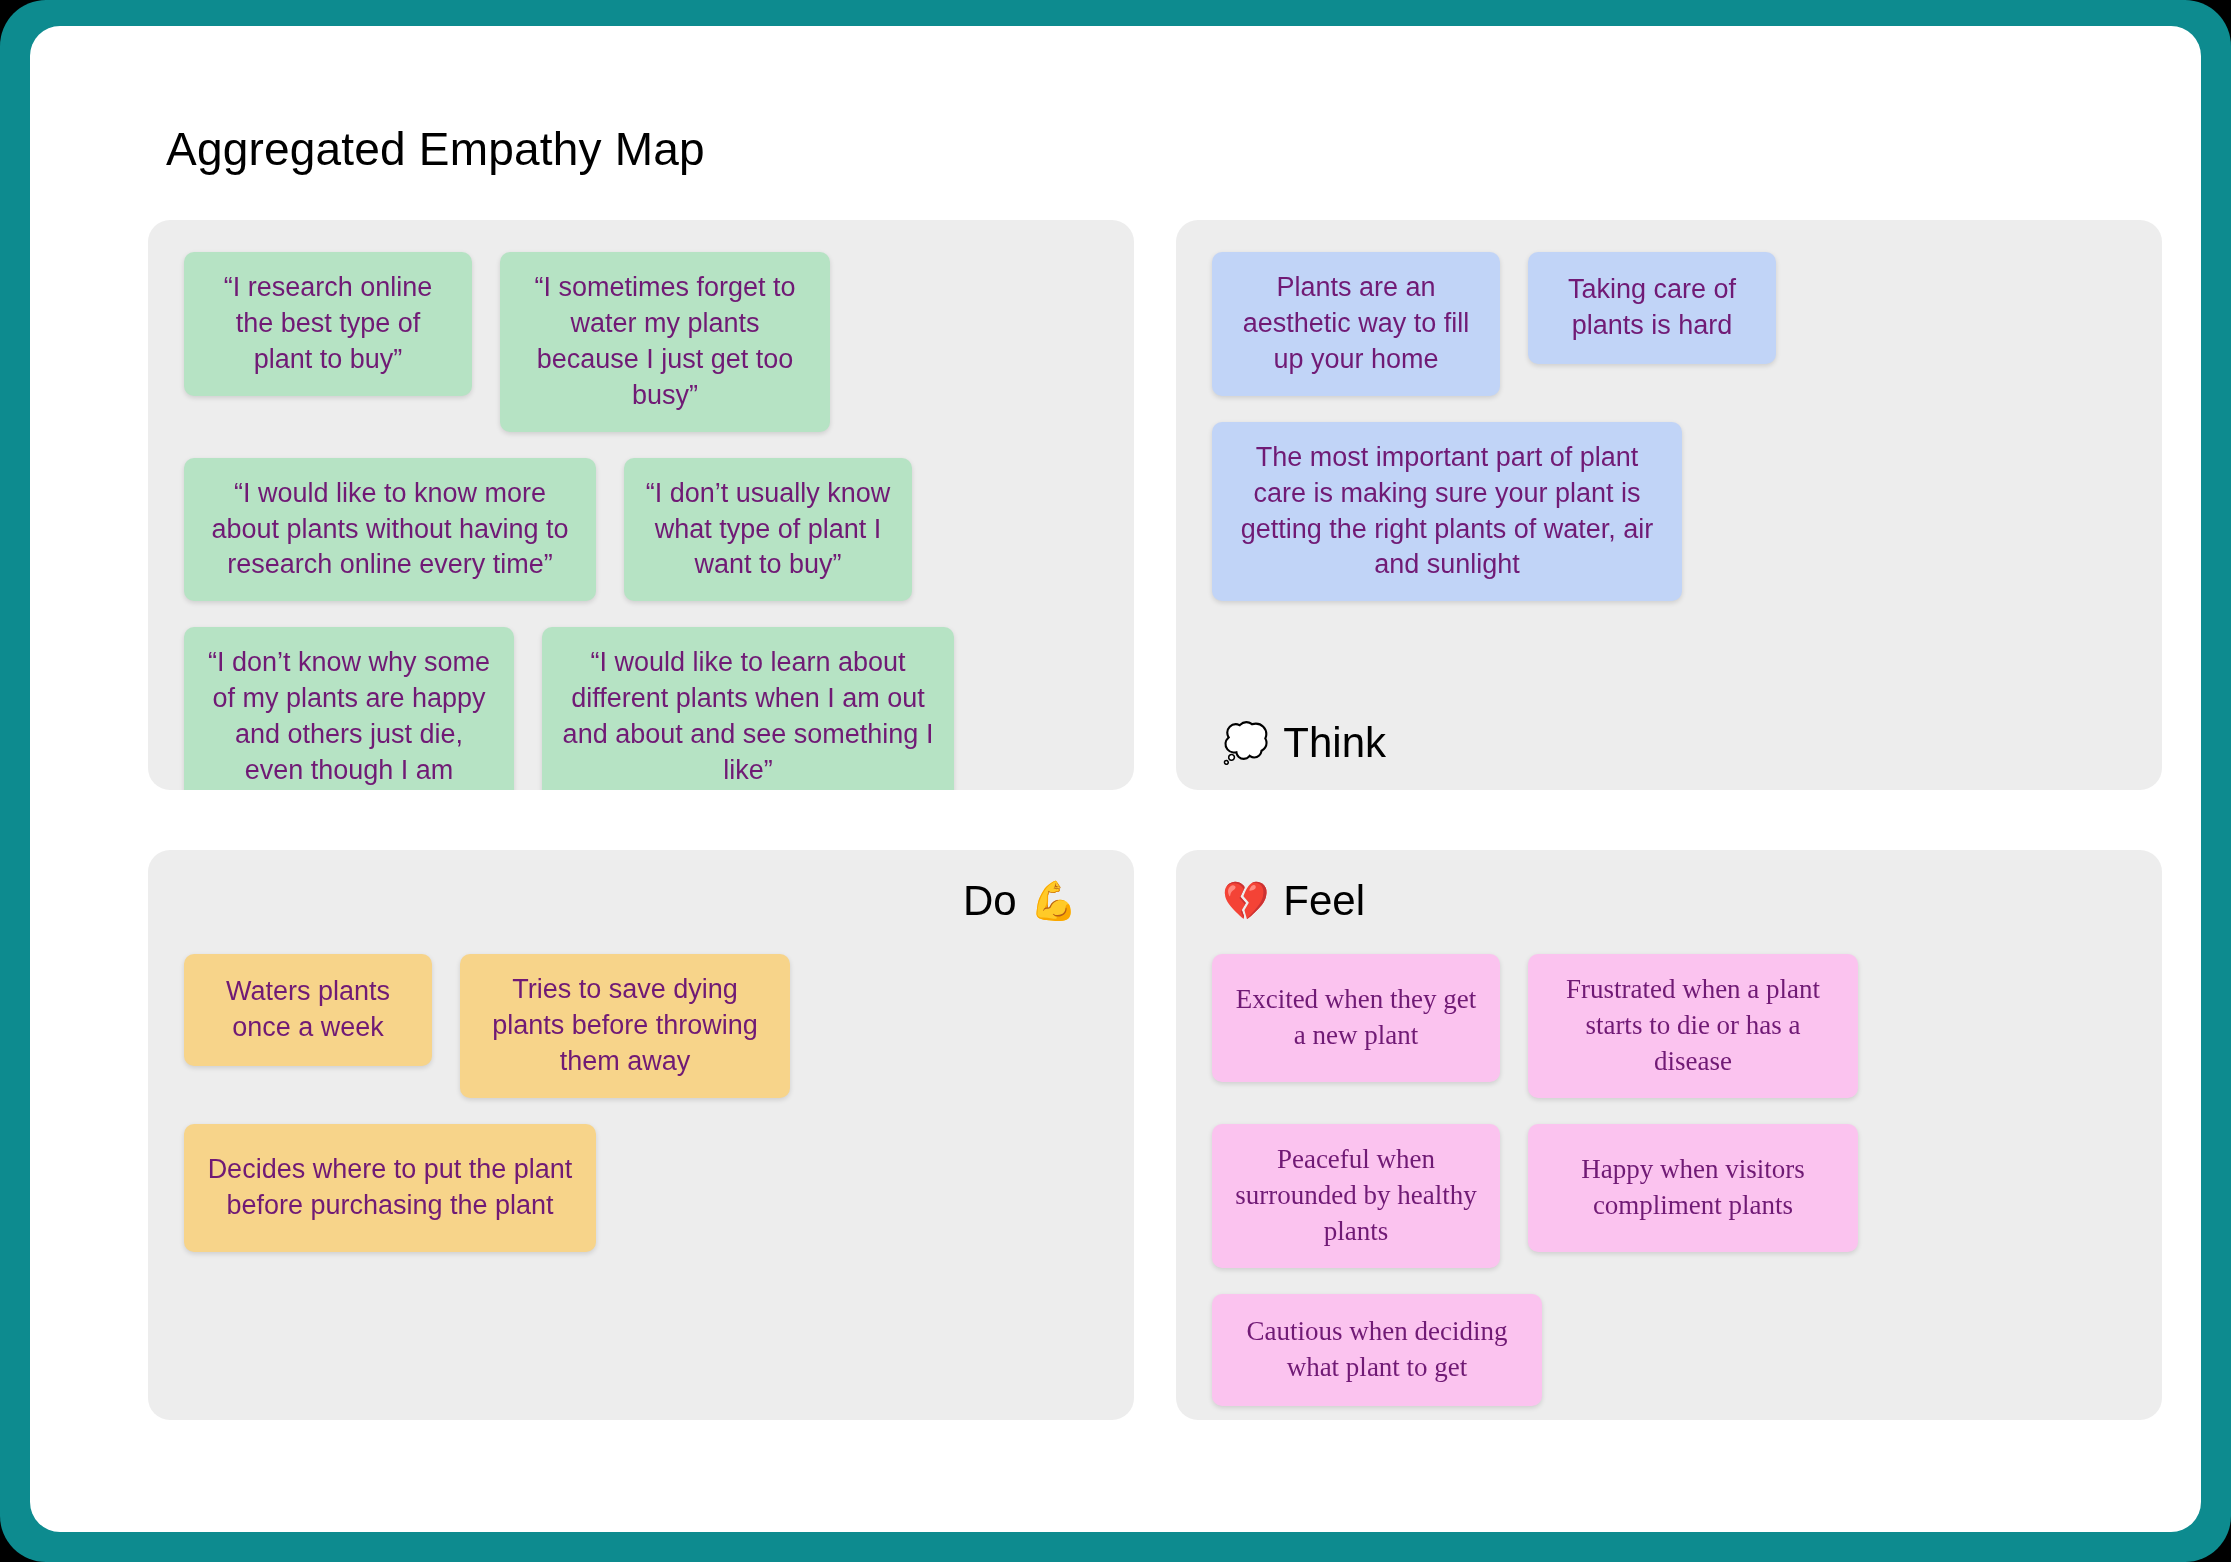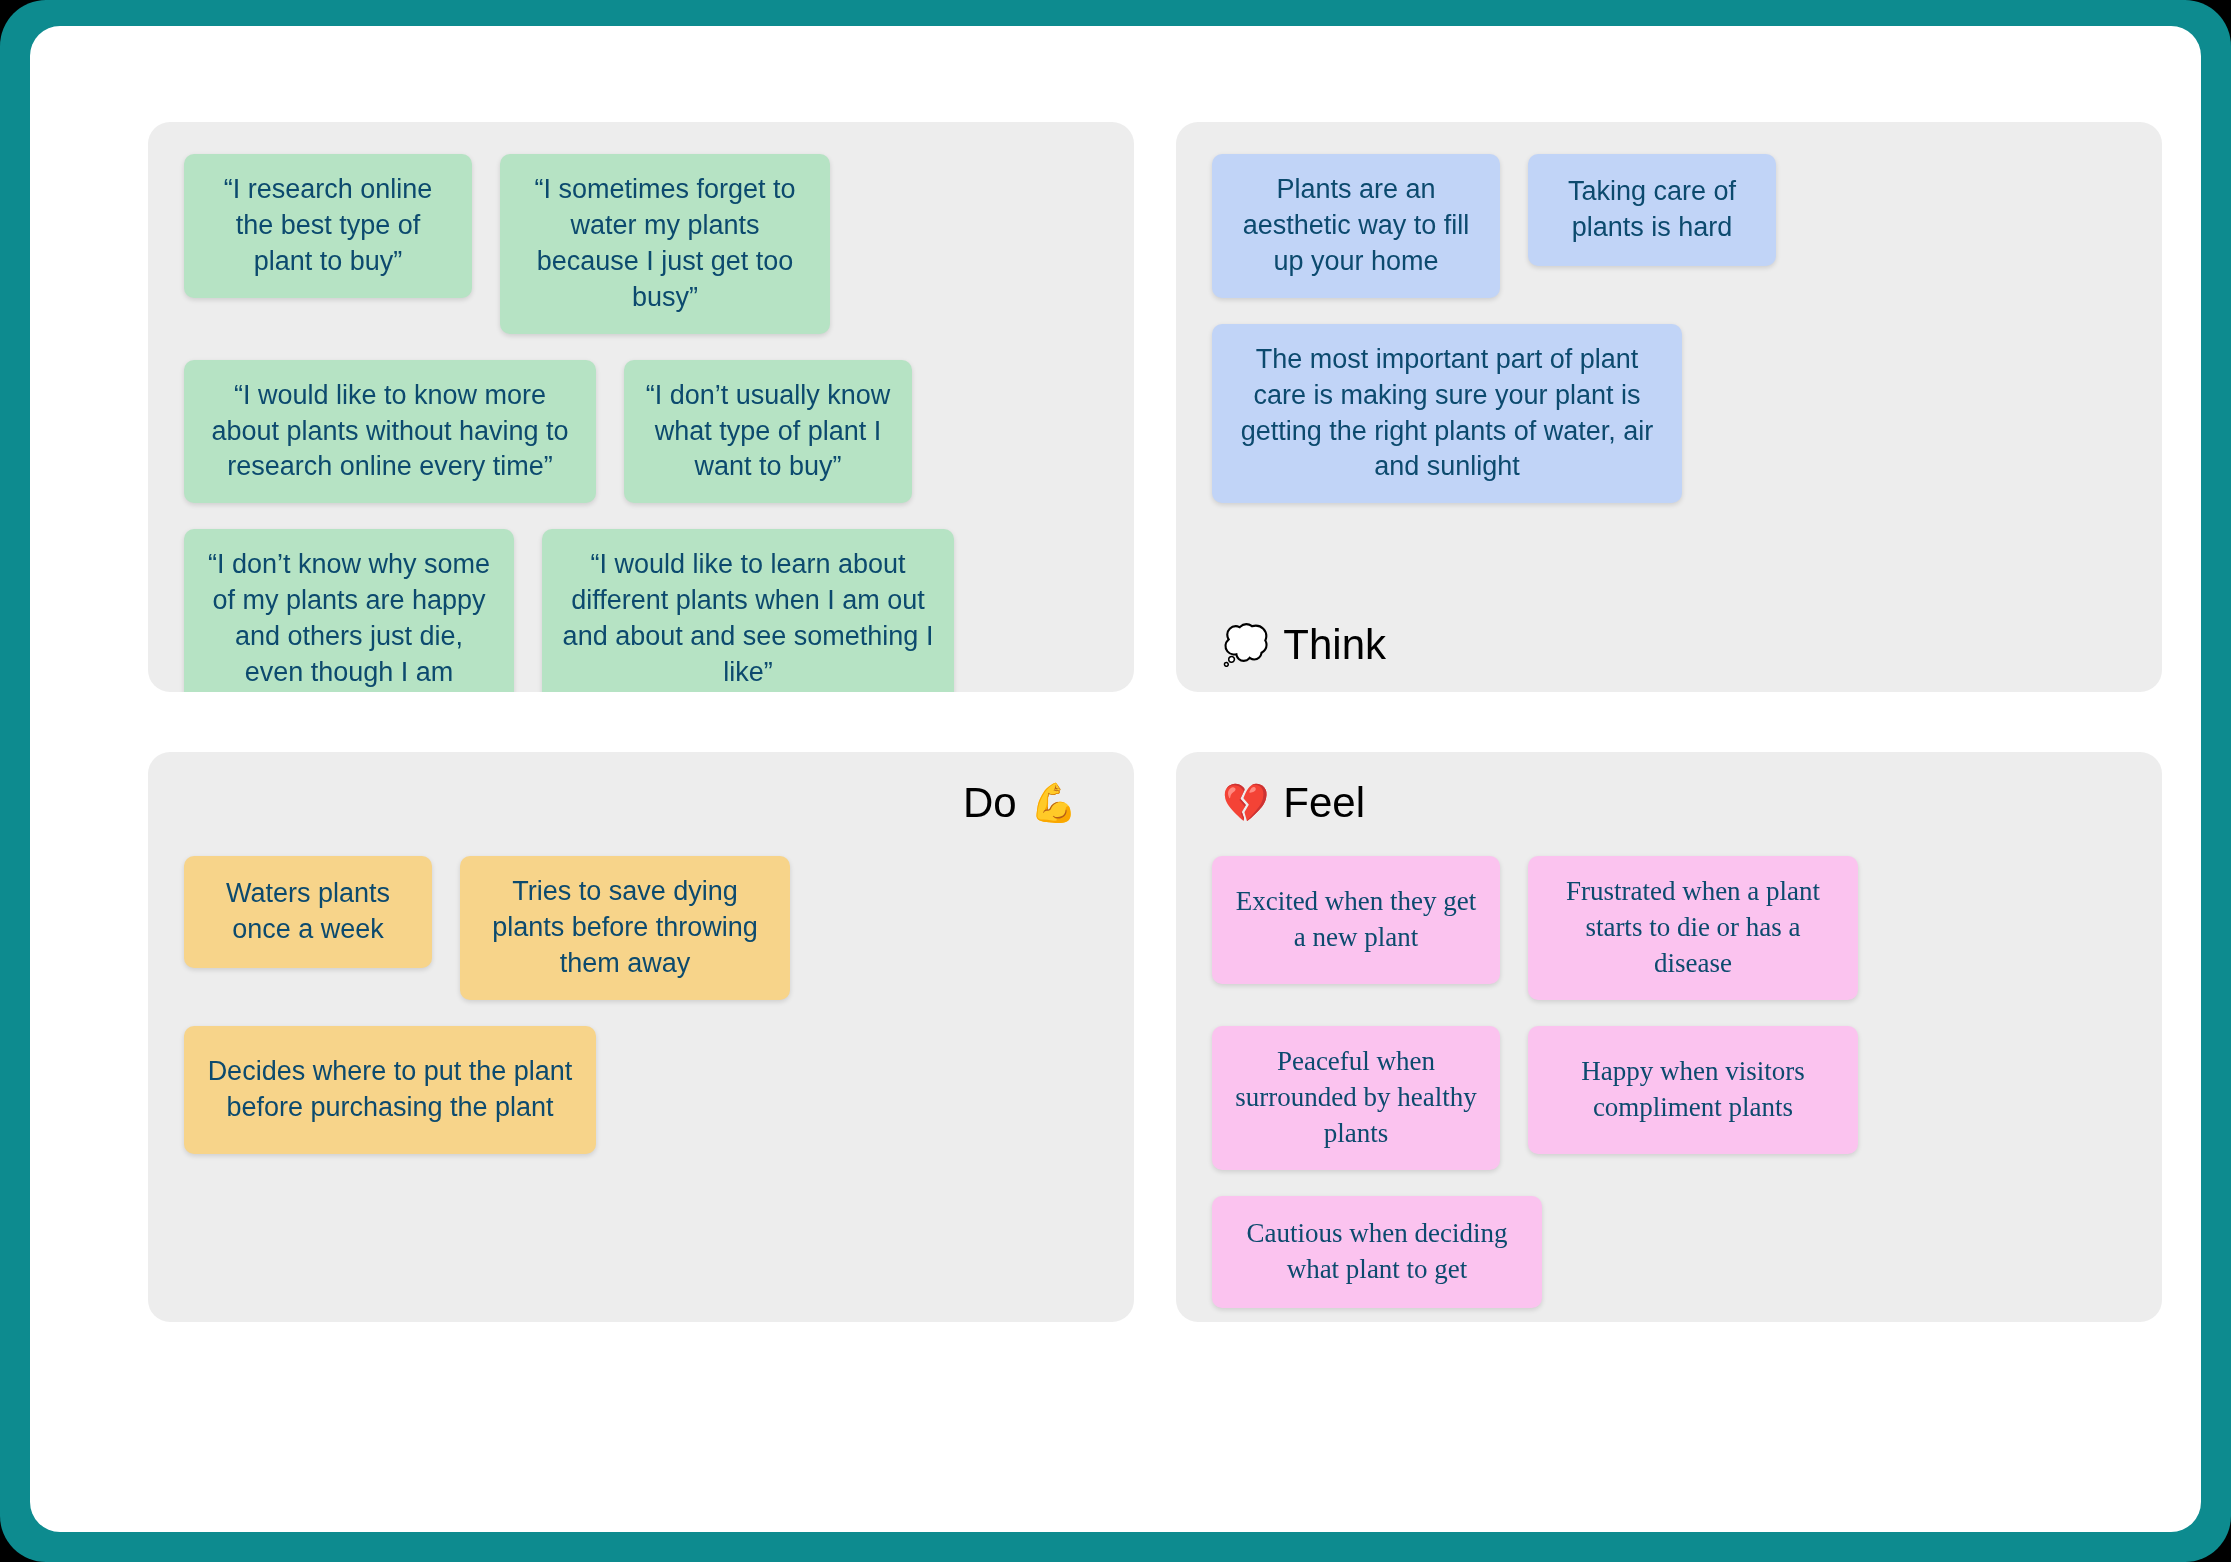--- a/index.html
+++ b/index.html
@@ -71,21 +71,21 @@
     align-items:flex-start;
     gap:26px 28px;
     padding:4px 6px 0 6px;
   }
   .note{
     border-radius:10px;
     box-sizing:border-box;
     padding:18px 20px;
     font-size:27px;
     line-height:1.33;
-    color:#0c4a6e;
+    color:#701a75;
     text-align:center;
     display:flex;
     align-items:center;
     justify-content:center;
     box-shadow:0 2px 5px rgba(0,0,0,0.13);
   }
   .note.green{background:#b6e3c4;}
   .note.blue{background:#c1d4f7;}
   .note.orange{background:#f7d48a;}
   .note.pink{background:#fbc3ef;font-family:Liberation Serif, serif;}
@@ -98,20 +98,21 @@
   .h-lg{min-height:128px;}
   .h-xl{min-height:166px;}
   .spacer{flex:1 1 auto;}
 </style>
 </head>
 <body>
 
 <div class="frame">
   <div class="page">
 
+    <h1 class="page-title">Aggregated Empathy Map</h1>
 
     <div class="grid">
 
       <div class="quadrant label-bottom-right">
         <div class="notes">
           <div class="note green w-md h-lg">“I research online the best type of plant to buy”</div>
           <div class="note green w-lg h-lg">“I sometimes forget to water my plants because I just get too busy”</div>
           <div class="note green w-xl h-lg">“I would like to know more about plants without having to research online every time”</div>
           <div class="note green w-md h-lg">“I don’t usually know what type of plant I want to buy”</div>
           <div class="note green w-lg h-xl">“I don’t know why some of my plants are happy and others just die, even though I am following the instructions”</div>

